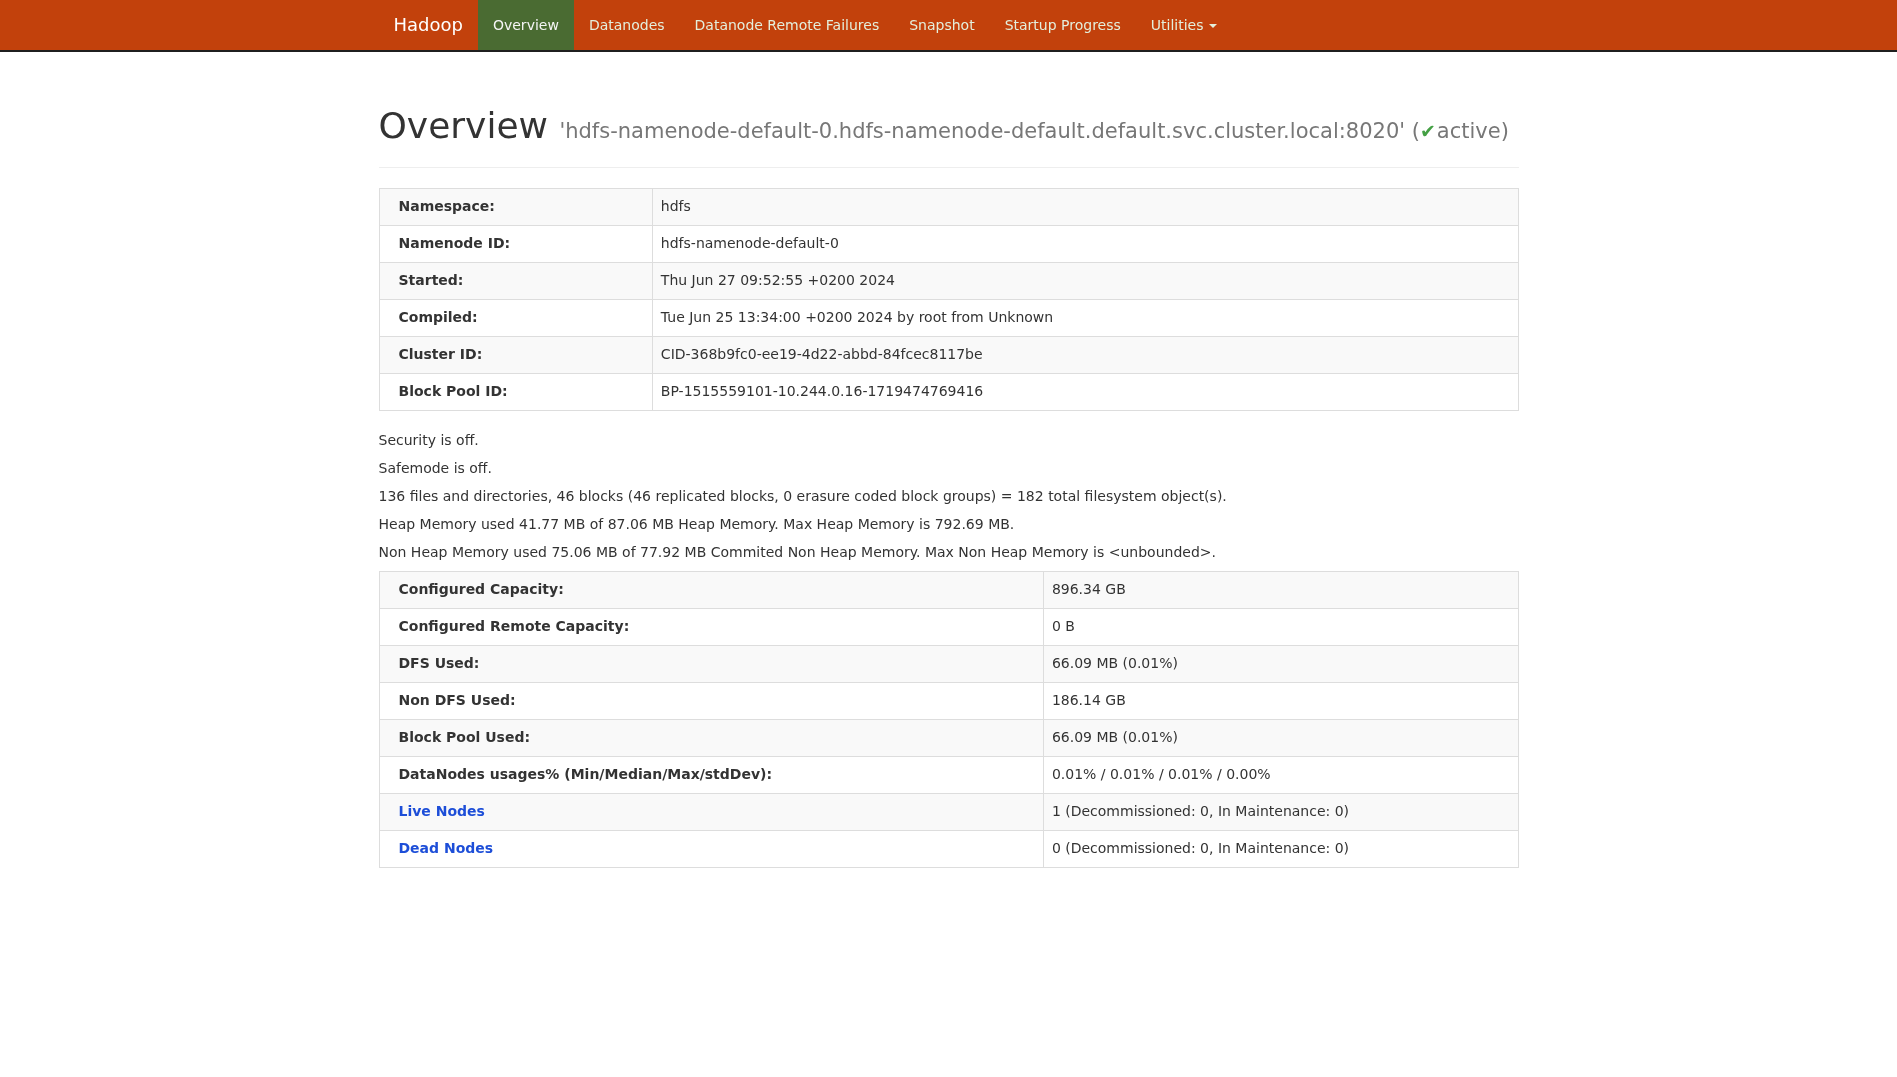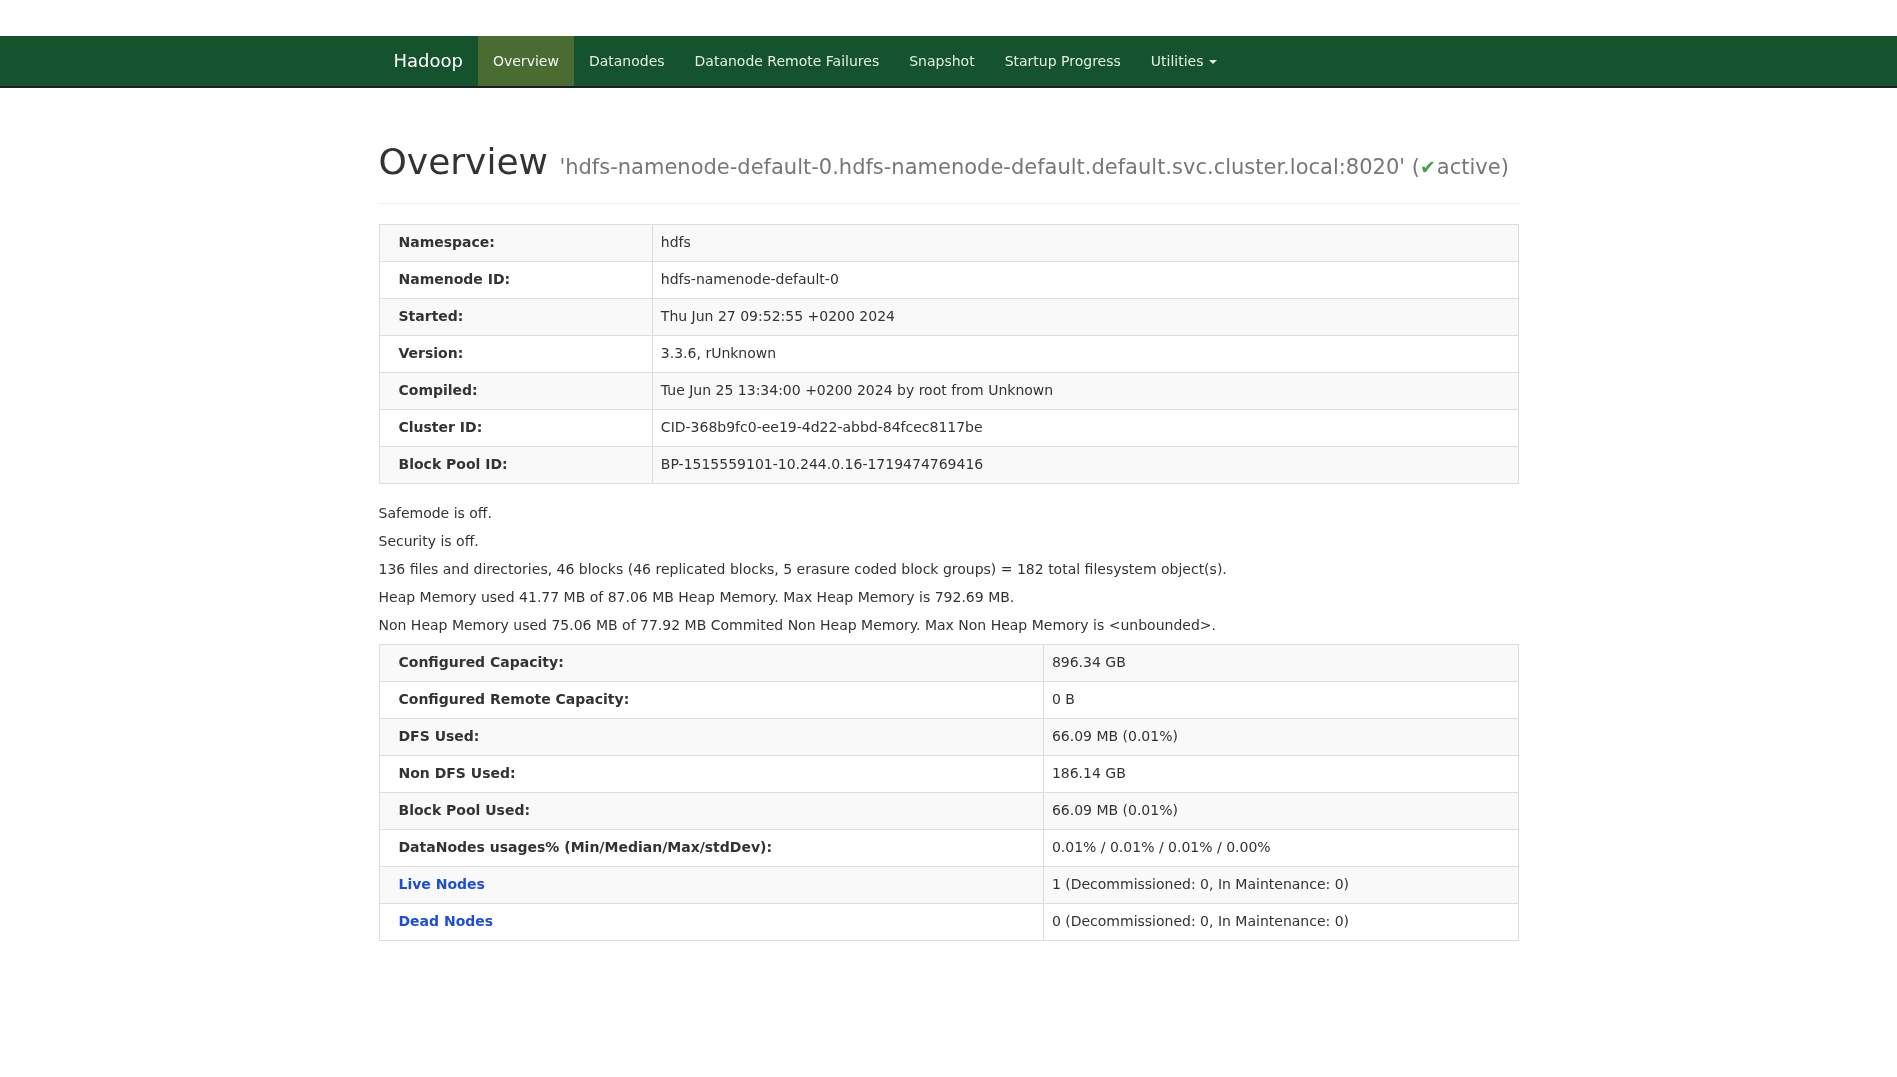--- a/index.html
+++ b/index.html
@@ -5,24 +5,23 @@
   * { box-sizing: border-box; }
   html, body { margin: 0; padding: 0; background: #fff; }
   body {
     width: 1897px; height: 1077px; overflow: hidden;
     font-family: "DejaVu Sans", "Liberation Sans", sans-serif;
     font-size: 14px; line-height: 1.42857; color: #333;
   }
 
   
   .navbar {
-    background: #14532d;
+    background: #c2410c;
     border-bottom: 2px solid #1F1F1F;
     margin-bottom: 20px;
-    margin-top: 36px;
   }
   .container { width: 1170px; margin: 0 auto; padding: 0 15px; }
   .nav-flex { display: flex; align-items: stretch; }
   .navbar-brand {
     display: block; padding: 15px; font-size: 18px; line-height: 20px;
     color: #FFFFFF; text-decoration: none; cursor: pointer;
   }
   ul.navbar-nav { list-style: none; margin: 0; padding: 0; display: flex; }
   ul.navbar-nav li a {
     display: block; padding: 15px; line-height: 20px; font-size: 14px;
@@ -113,43 +112,39 @@
         </tr>
         <tr>
           <th>Namenode ID:</th>
           <td>hdfs-namenode-default-0</td>
         </tr>
         <tr>
           <th>Started:</th>
           <td>Thu Jun 27 09:52:55 +0200 2024</td>
         </tr>
         <tr>
-          <th>Version:</th>
-          <td>3.3.6, rUnknown</td>
-        </tr>
-        <tr>
           <th>Compiled:</th>
           <td>Tue Jun 25 13:34:00 +0200 2024 by root from Unknown</td>
         </tr>
         <tr>
           <th>Cluster ID:</th>
           <td>CID-368b9fc0-ee19-4d22-abbd-84fcec8117be</td>
         </tr>
         <tr>
           <th>Block Pool ID:</th>
           <td>BP-1515559101-10.244.0.16-1719474769416</td>
         </tr>
       </tbody>
   </table>
 
 
   <div class="paragraphs">
+      <p>Security is off.</p>
       <p>Safemode is off.</p>
-      <p>Security is off.</p>
-      <p>136 files and directories, 46 blocks (46 replicated blocks, 5 erasure coded block groups) = 182 total filesystem object(s).</p>
+      <p>136 files and directories, 46 blocks (46 replicated blocks, 0 erasure coded block groups) = 182 total filesystem object(s).</p>
       <p>Heap Memory used 41.77 MB of 87.06 MB Heap Memory. Max Heap Memory is 792.69 MB.</p>
       <p>Non Heap Memory used 75.06 MB of 77.92 MB Commited Non Heap Memory. Max Non Heap Memory is &lt;unbounded&gt;.</p>
     </div>
 
   <table class="table summary-table">
     <tbody>
         <tr>
           <th>Configured Capacity:</th>
           <td>896.34 GB</td>
         </tr>

